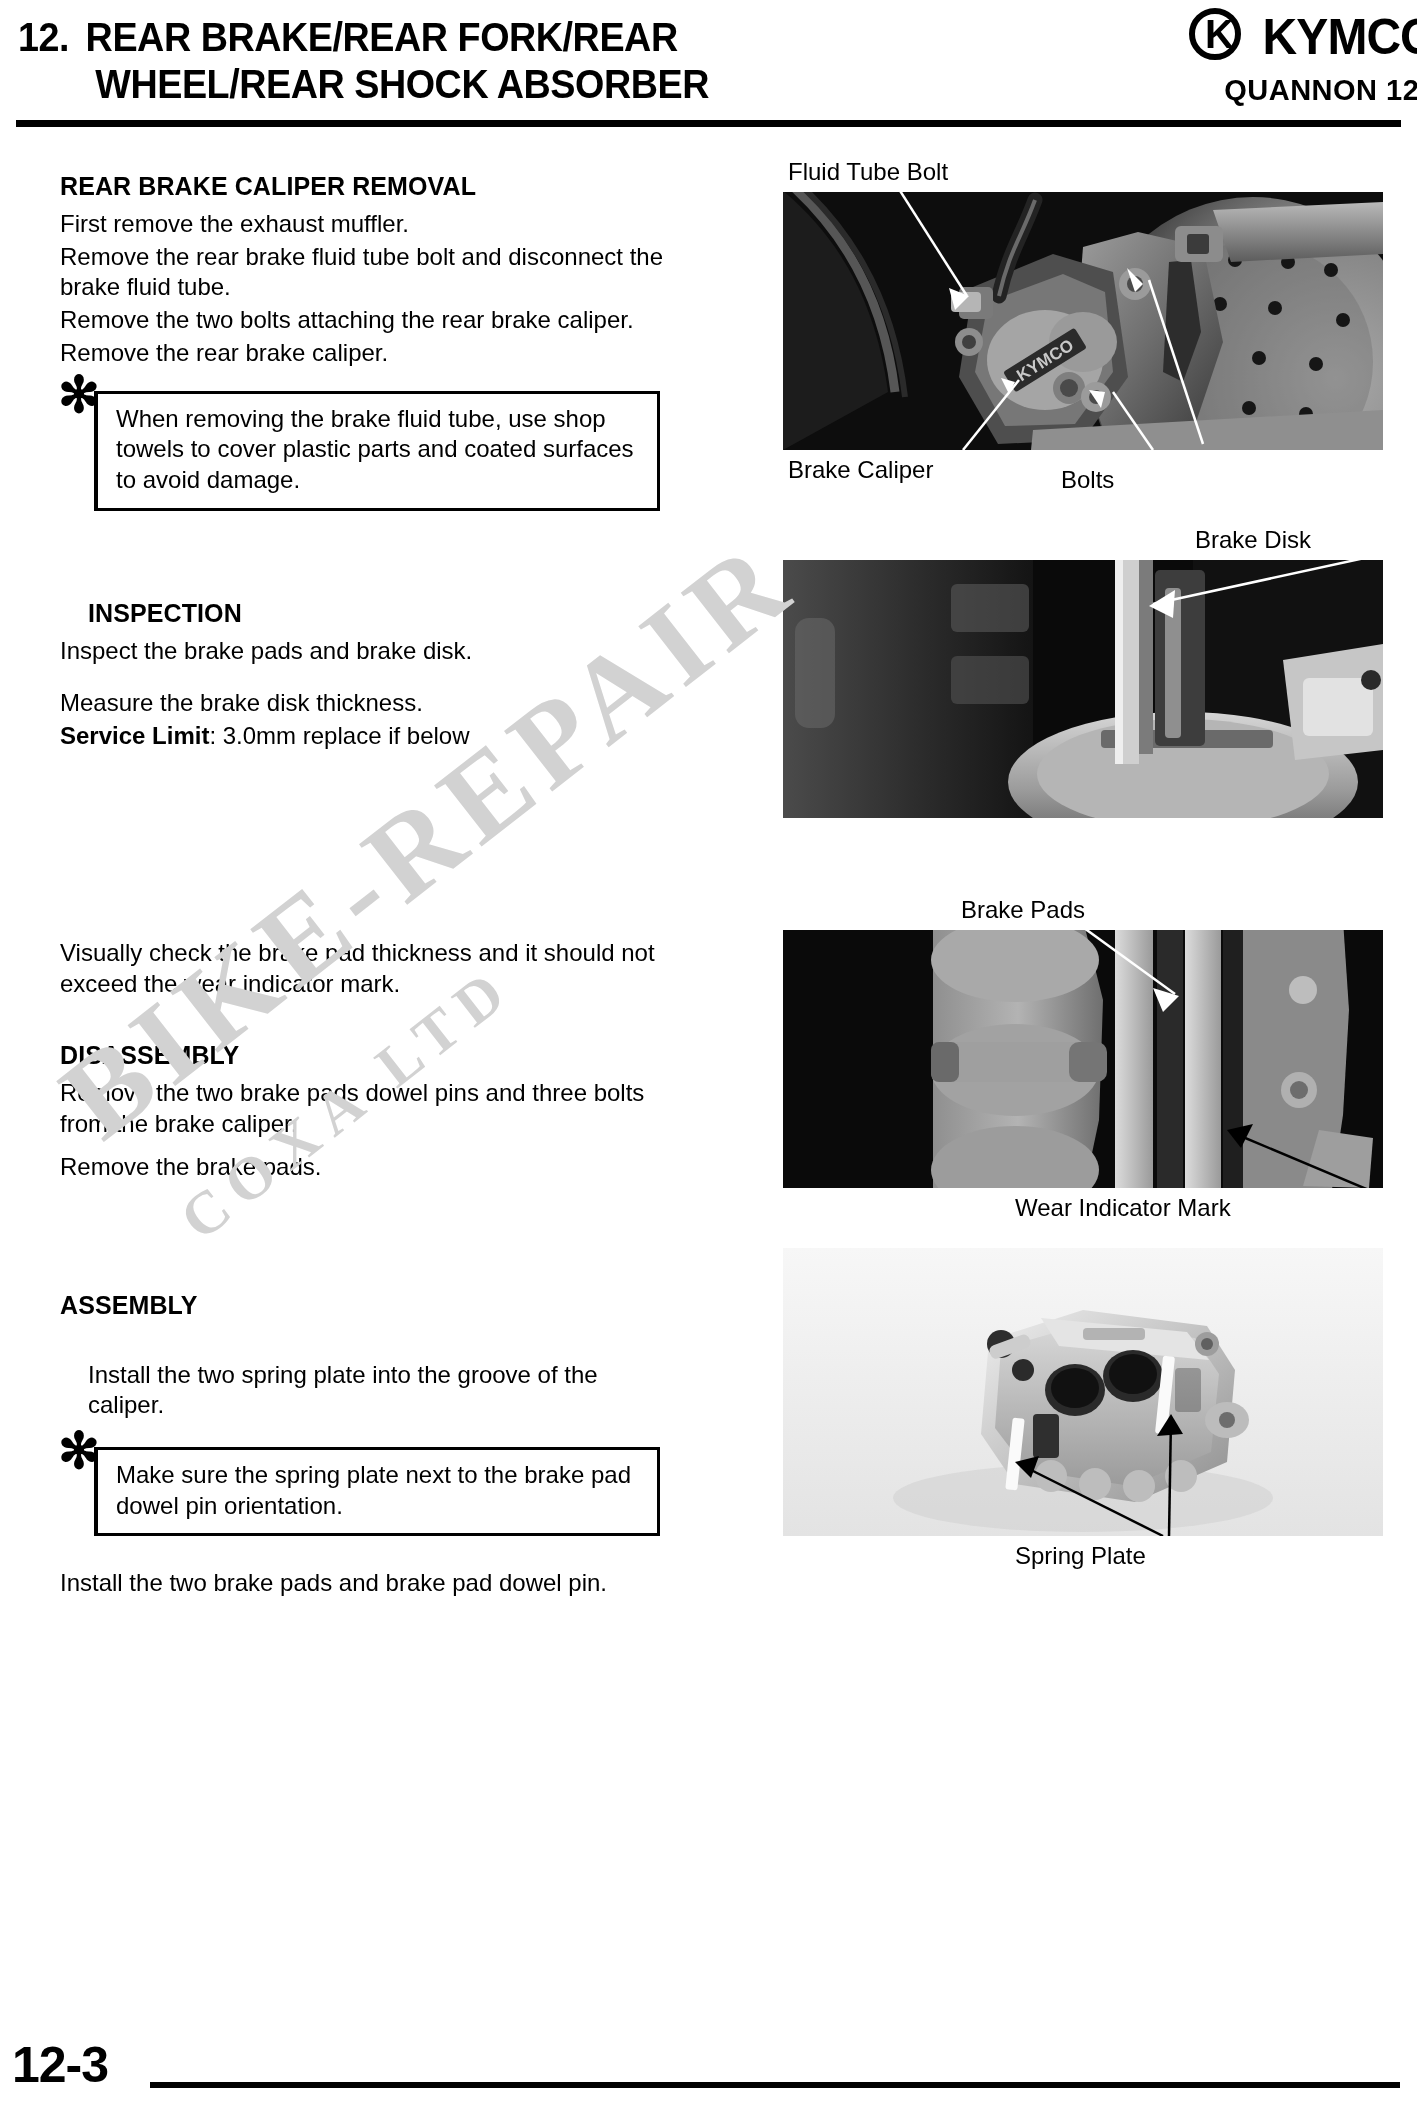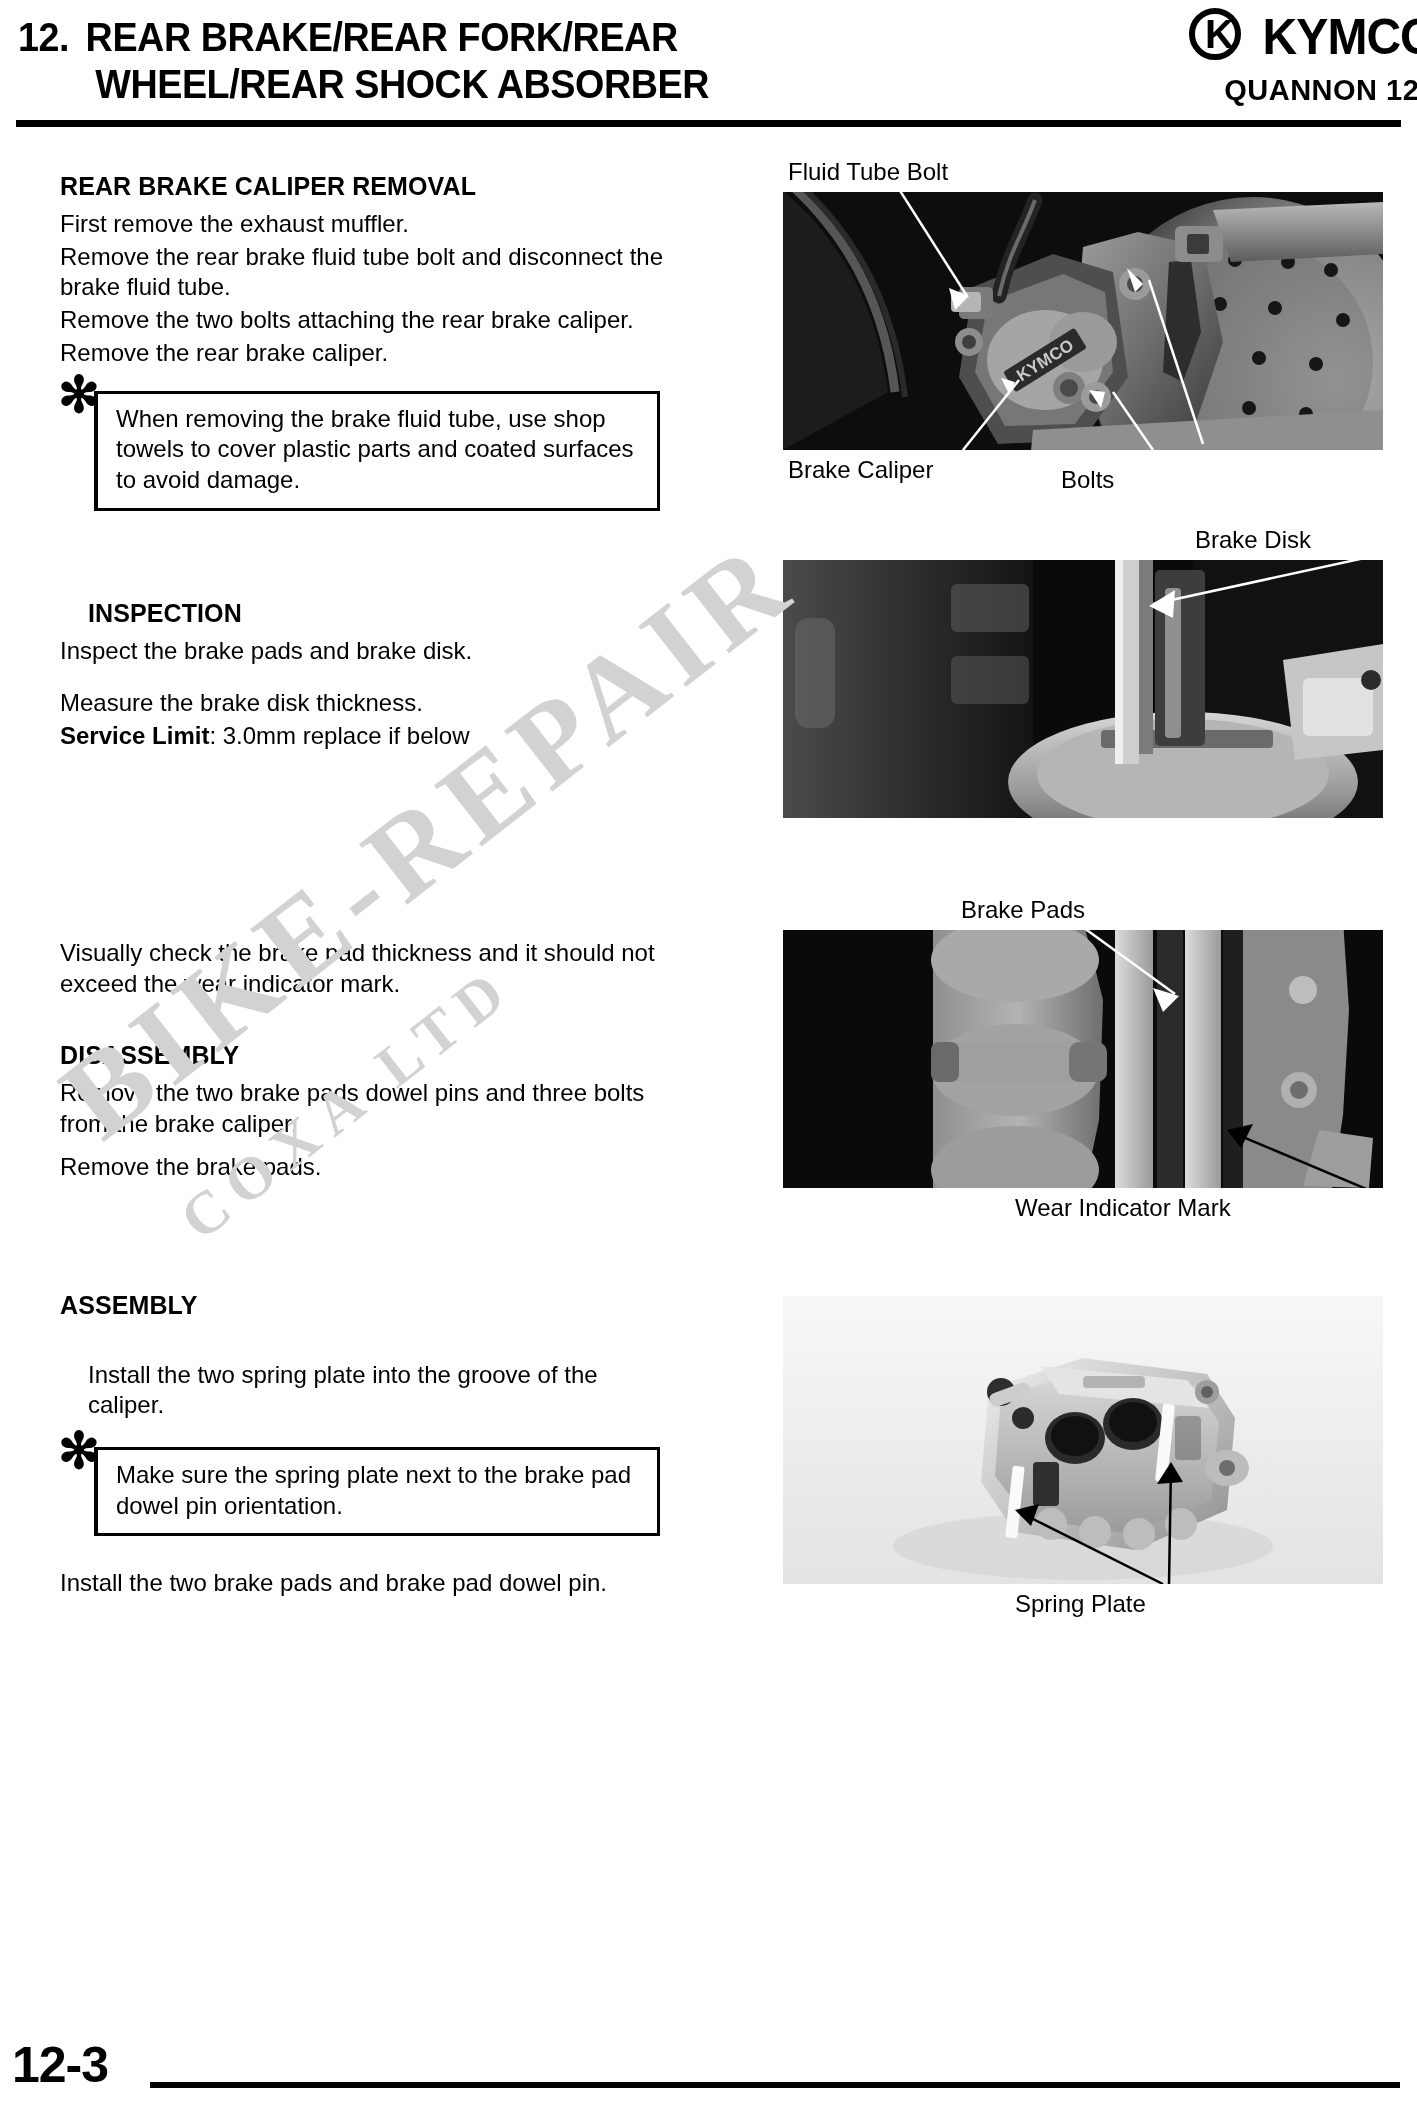--- a/index.html
+++ b/index.html
@@ -474,21 +474,21 @@
 
         <line x1="290" y1="-10" x2="392" y2="64" stroke="#ffffff" stroke-width="2.5"></line>
         <polygon points="396,66 370,58 380,82" fill="#ffffff"></polygon>
         <line x1="600" y1="266" x2="448" y2="202" stroke="#000000" stroke-width="2.5"></line>
         <polygon points="444,200 470,194 458,218" fill="#000000"></polygon>
       </svg>
     </div>
     <div class="caption" style="left:232px; top:264px;">Wear Indicator Mark</div>
   </div>
 
-  <div class="fig" style="left:783px; top:1296px; width:600px;">
+  <div class="fig" style="left:783px; top:1248px; width:600px;">
     <div class="photo" style="width:600px; height:288px; background:#f2f2f2;">
       <svg class="phsvg" viewBox="0 0 600 288" preserveAspectRatio="none">
         <defs>
           <linearGradient id="bg4" x1="0" y1="0" x2="0" y2="1">
             <stop offset="0" stop-color="#f7f7f7"></stop>
               <stop offset="1" stop-color="#e3e3e3"></stop>
           </linearGradient>
           <linearGradient id="al4" x1="0" y1="0" x2="1" y2="1">
             <stop offset="0" stop-color="#efefef"></stop>
               <stop offset="0.45" stop-color="#c6c6c6"></stop>

